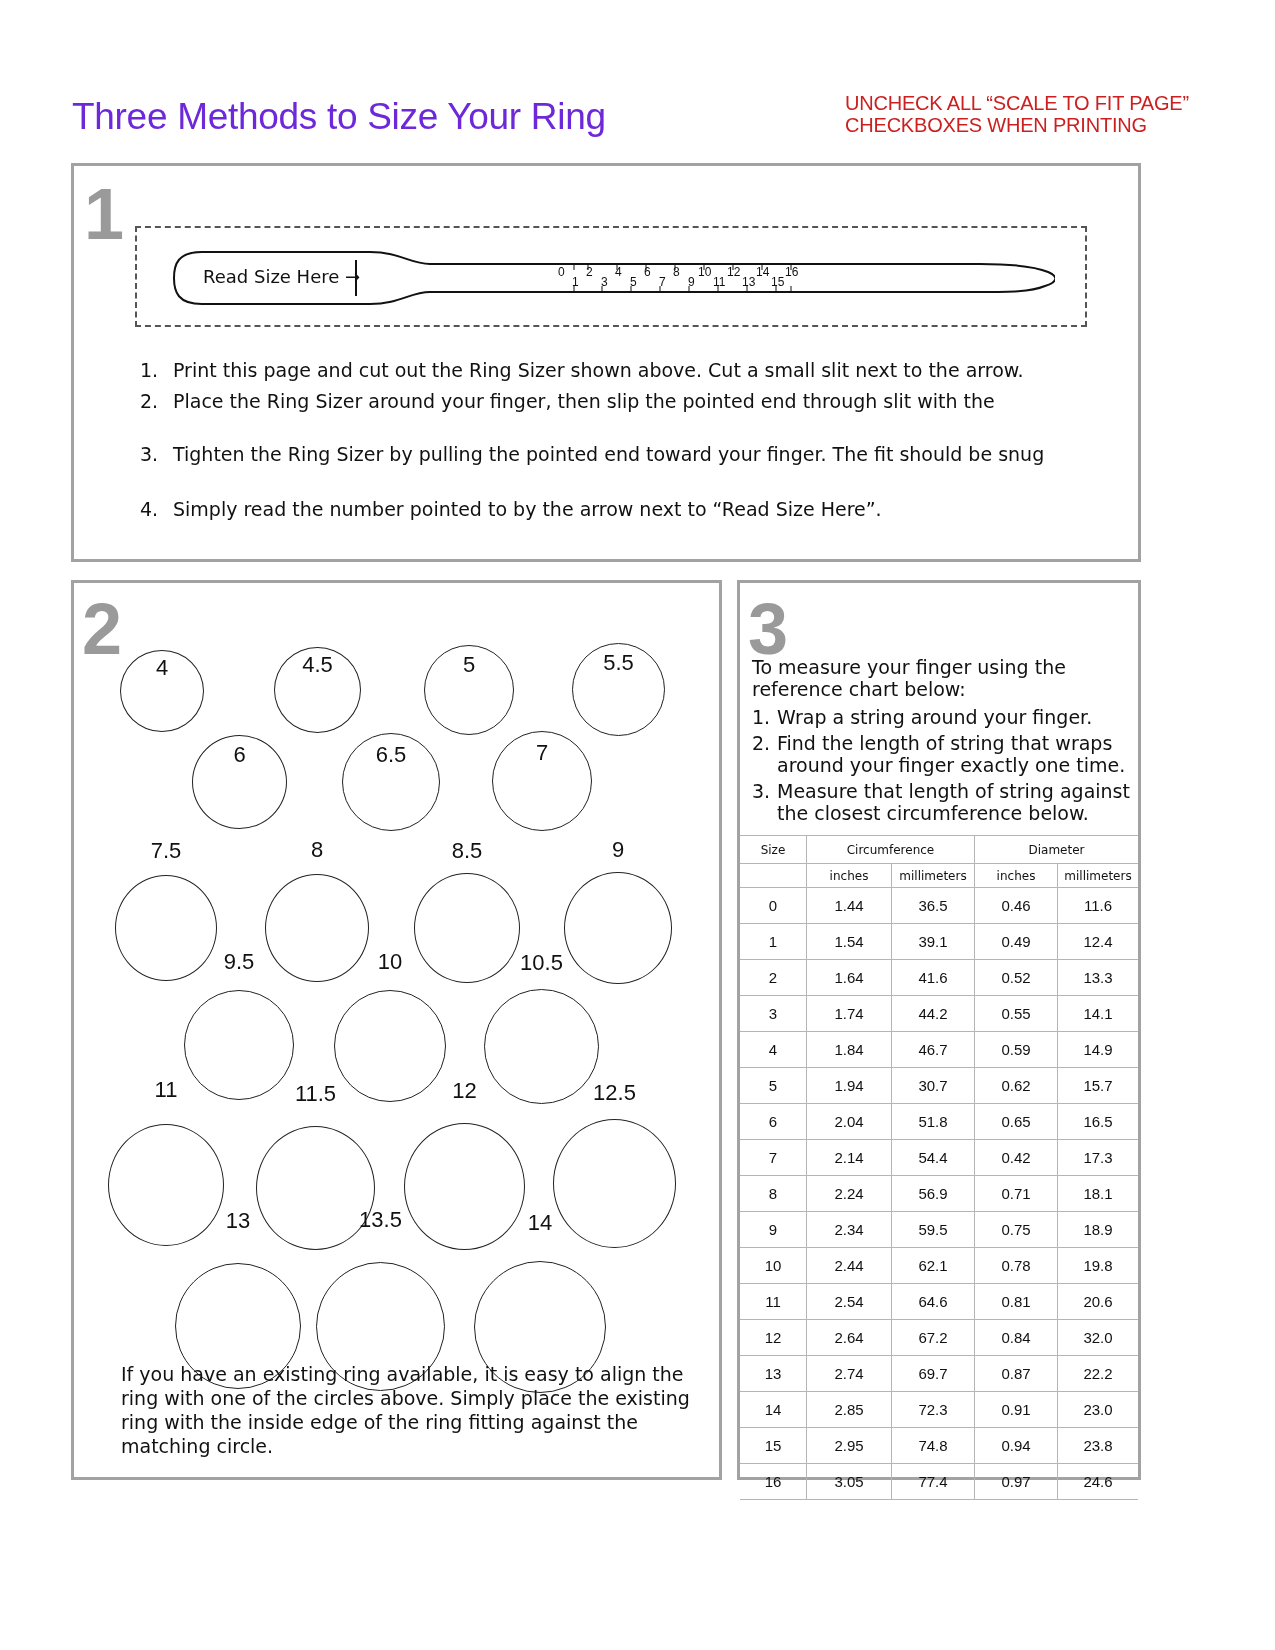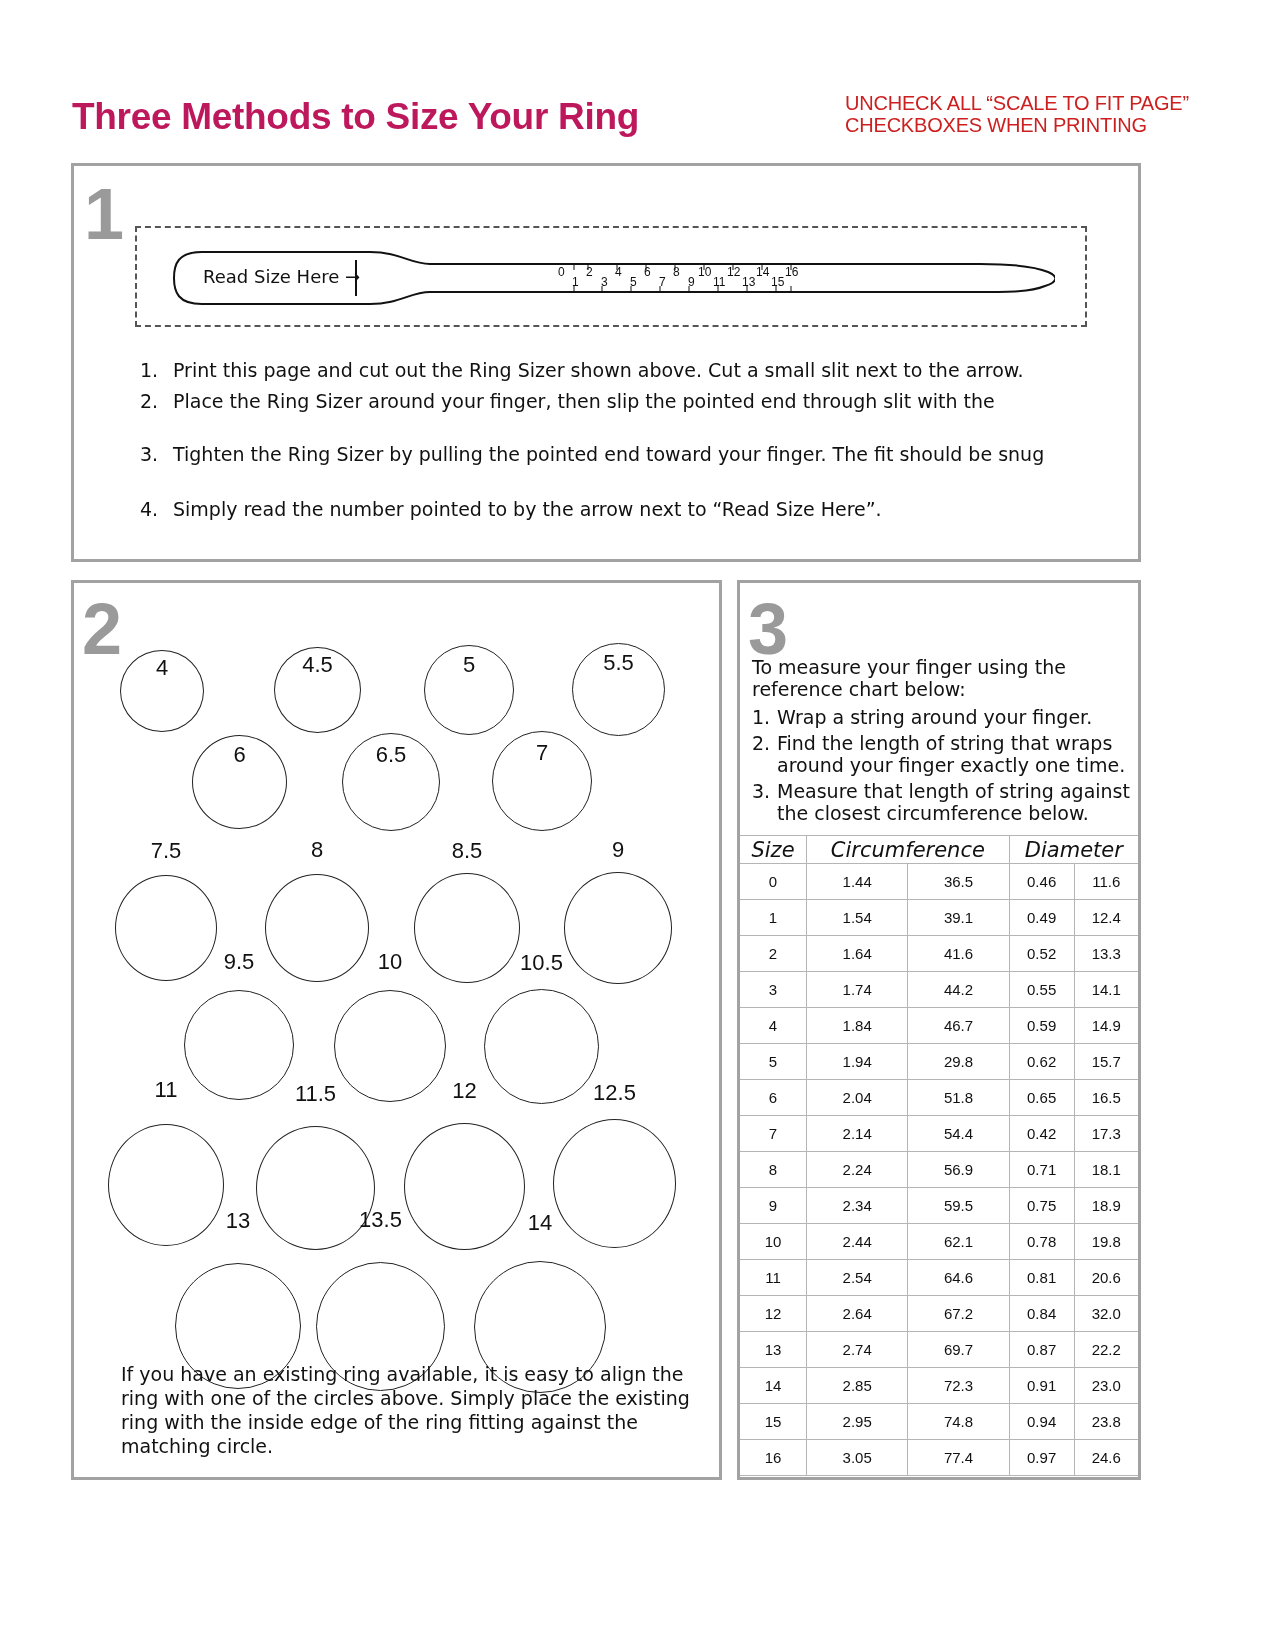--- a/index.html
+++ b/index.html
@@ -1,37 +1,37 @@
 <!DOCTYPE html>
 <html><head>
 <meta charset="utf-8">
 <style>
   html, body { margin:0; padding:0; background:#ffffff; }
   body { width:1275px; height:1650px; position:relative; overflow:hidden; font-family:"DejaVu Sans", sans-serif; color:#111; }
   .abs { position:absolute; }
-  .page-title { left:72px; top:96px; font-family:"Liberation Sans", sans-serif; font-weight:bold; font-size:37px; color:#be185d; letter-spacing:-0.3px; }
+  .page-title { left:72px; top:96px; font-family:"Liberation Sans", sans-serif; font-weight:normal; font-size:37px; color:#6d28d9; letter-spacing:-0.3px; }
   .print-note { left:845px; top:92px; font-family:"Liberation Sans", sans-serif; font-size:20px; line-height:22px; color:#cc1f1f; letter-spacing:-0.2px; }
   .panel { border:3px solid #a2a2a2; box-sizing:border-box; background:#fff; }
   .bignum { font-family:"Liberation Sans", sans-serif; font-weight:bold; color:#9a9a9a; font-size:72px; line-height:72px; }
   .dashbox { border:2px dashed #555; box-sizing:border-box; }
   .sizer-text { font-family:"DejaVu Sans", sans-serif; font-size:18px; color:#111; }
   .tick-label { font-family:"Liberation Sans", sans-serif; font-size:12px; color:#111; position:absolute; }
   .steps { font-family:"DejaVu Sans", sans-serif; font-size:19px; line-height:22px; color:#111; }
   .step { position:absolute; left:140px; width:940px; }
   .step .num { display:inline-block; width:33px; }
   .step .txt { display:inline; }
   .ring { position:absolute; border:1.3px solid #222; border-radius:50%; box-sizing:border-box; }
   .ring-label { position:absolute; left:0; right:0; text-align:center; font-family:"Liberation Sans", sans-serif; font-size:22px; color:#111; }
   .p2-text { left:121px; top:1362px; width:590px; font-family:"DejaVu Sans", sans-serif; font-size:19px; line-height:24px; color:#111; }
   .p3-intro { left:785px; top:682px; width:380px; font-family:"DejaVu Sans", sans-serif; font-size:19px; line-height:22px; color:#111; }
   .p3-intro .li { position:relative; padding-left:25px; }
   .p3-intro .li .n { position:absolute; left:0; }
   table.sizes { position:absolute; left:769px; top:869px; width:415px; border-collapse:collapse; font-family:"Liberation Sans", sans-serif; color:#111; }
   table.sizes td, table.sizes th { border:1.2px solid #b5b5b5; text-align:center; padding:0; font-weight:normal; }
-  table.sizes tr.h1 th { height:27px; font-family:"DejaVu Sans", sans-serif; font-size:21px;font-style:italic; }
+  table.sizes tr.h1 th { height:27px; font-family:"DejaVu Sans", sans-serif; font-size:12px; }
   table.sizes tr.h2 th { height:23px; font-family:"DejaVu Sans", sans-serif; font-size:12px; }
   table.sizes tr.row td { height:35px; font-size:15px; }
   table.sizes tr td:first-child, table.sizes tr th:first-child { border-left:none; }
   table.sizes tr td:last-child, table.sizes tr th:last-child { border-right:none; }
 </style>
 </head>
 <body>
 
 <div class="abs page-title">Three Methods to Size Your Ring</div>
 <div class="abs print-note">
@@ -194,20 +194,27 @@
   <div class="li" style="margin-top:4px;"><span class="n">3.</span><span>Measure that length of string against the closest circumference below.</span></div>
 </div>
 
 <table class="sizes" style="left:740px; top:835px; width:398px;">
   <tbody>
       <tr class="h1">
     <th rowspan="1" style="width:66px;">Size</th>
     <th colspan="2">Circumference</th>
     <th colspan="2">Diameter</th>
   </tr>
+  <tr class="h2">
+    <th></th>
+    <th style="width:84px;">inches</th>
+    <th style="width:82px;">millimeters</th>
+    <th style="width:82px;">inches</th>
+    <th>millimeters</th>
+  </tr>
   </tbody>
     <tbody id="size-rows">
       <tr class="row">
         <td>0</td>
         <td>1.44</td>
         <td>36.5</td>
         <td>0.46</td>
         <td>11.6</td>
       </tr>
       <tr class="row">
@@ -234,21 +241,21 @@
       <tr class="row">
         <td>4</td>
         <td>1.84</td>
         <td>46.7</td>
         <td>0.59</td>
         <td>14.9</td>
       </tr>
       <tr class="row">
         <td>5</td>
         <td>1.94</td>
-        <td>29.8</td>
+        <td>30.7</td>
         <td>0.62</td>
         <td>15.7</td>
       </tr>
       <tr class="row">
         <td>6</td>
         <td>2.04</td>
         <td>51.8</td>
         <td>0.65</td>
         <td>16.5</td>
       </tr>

